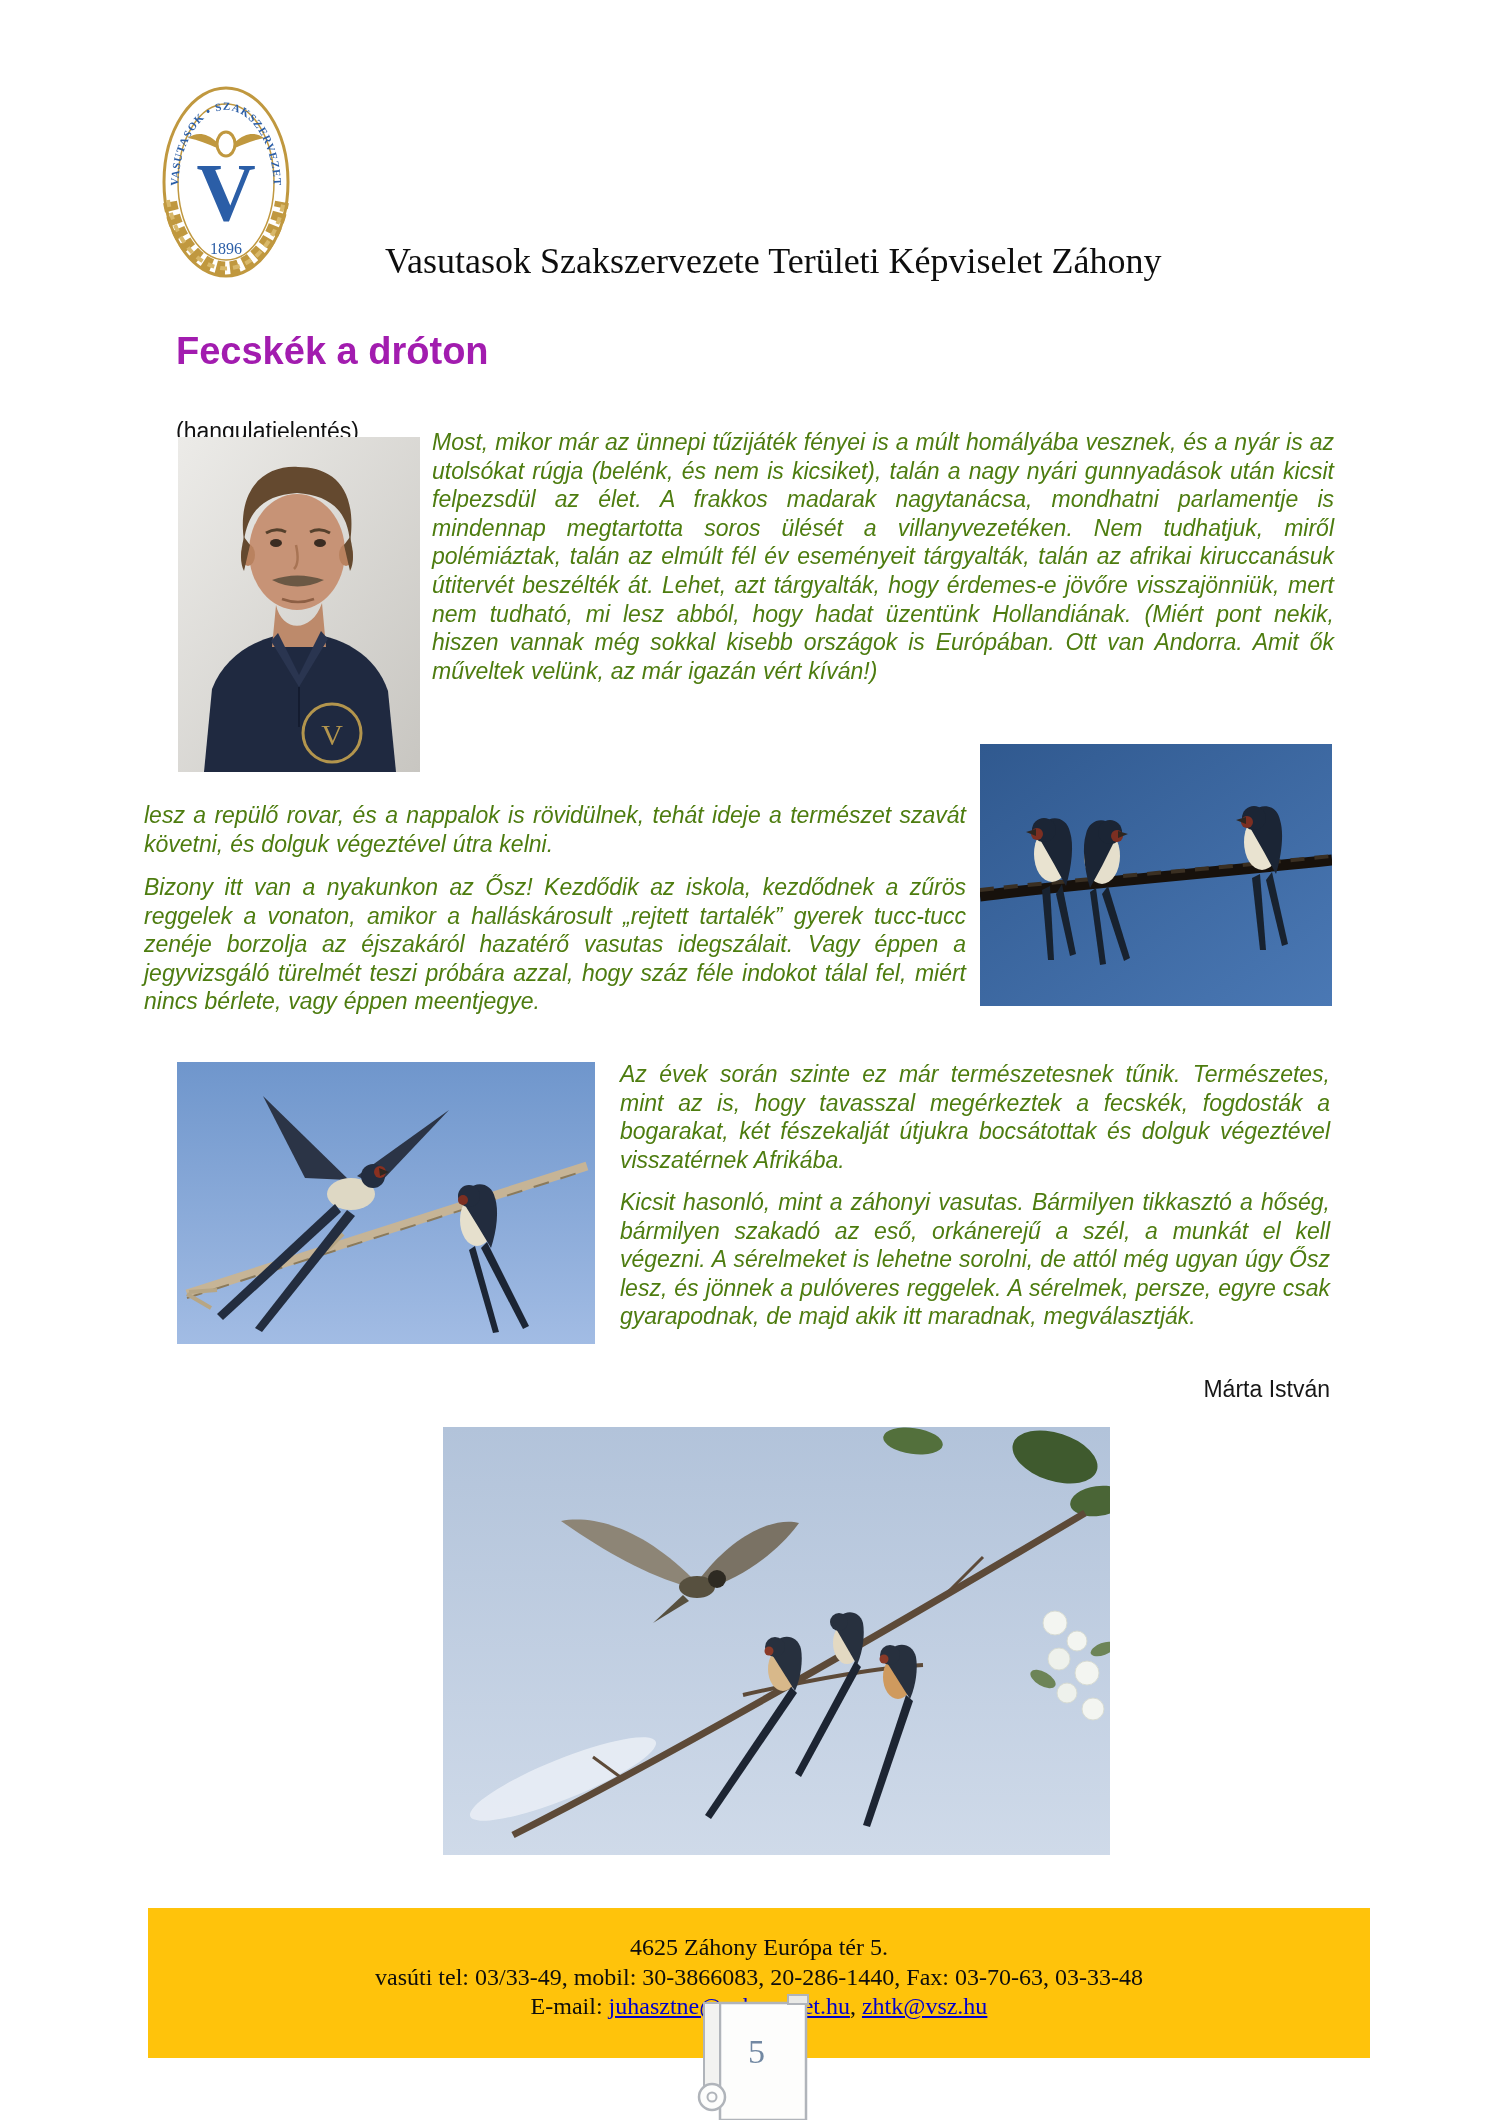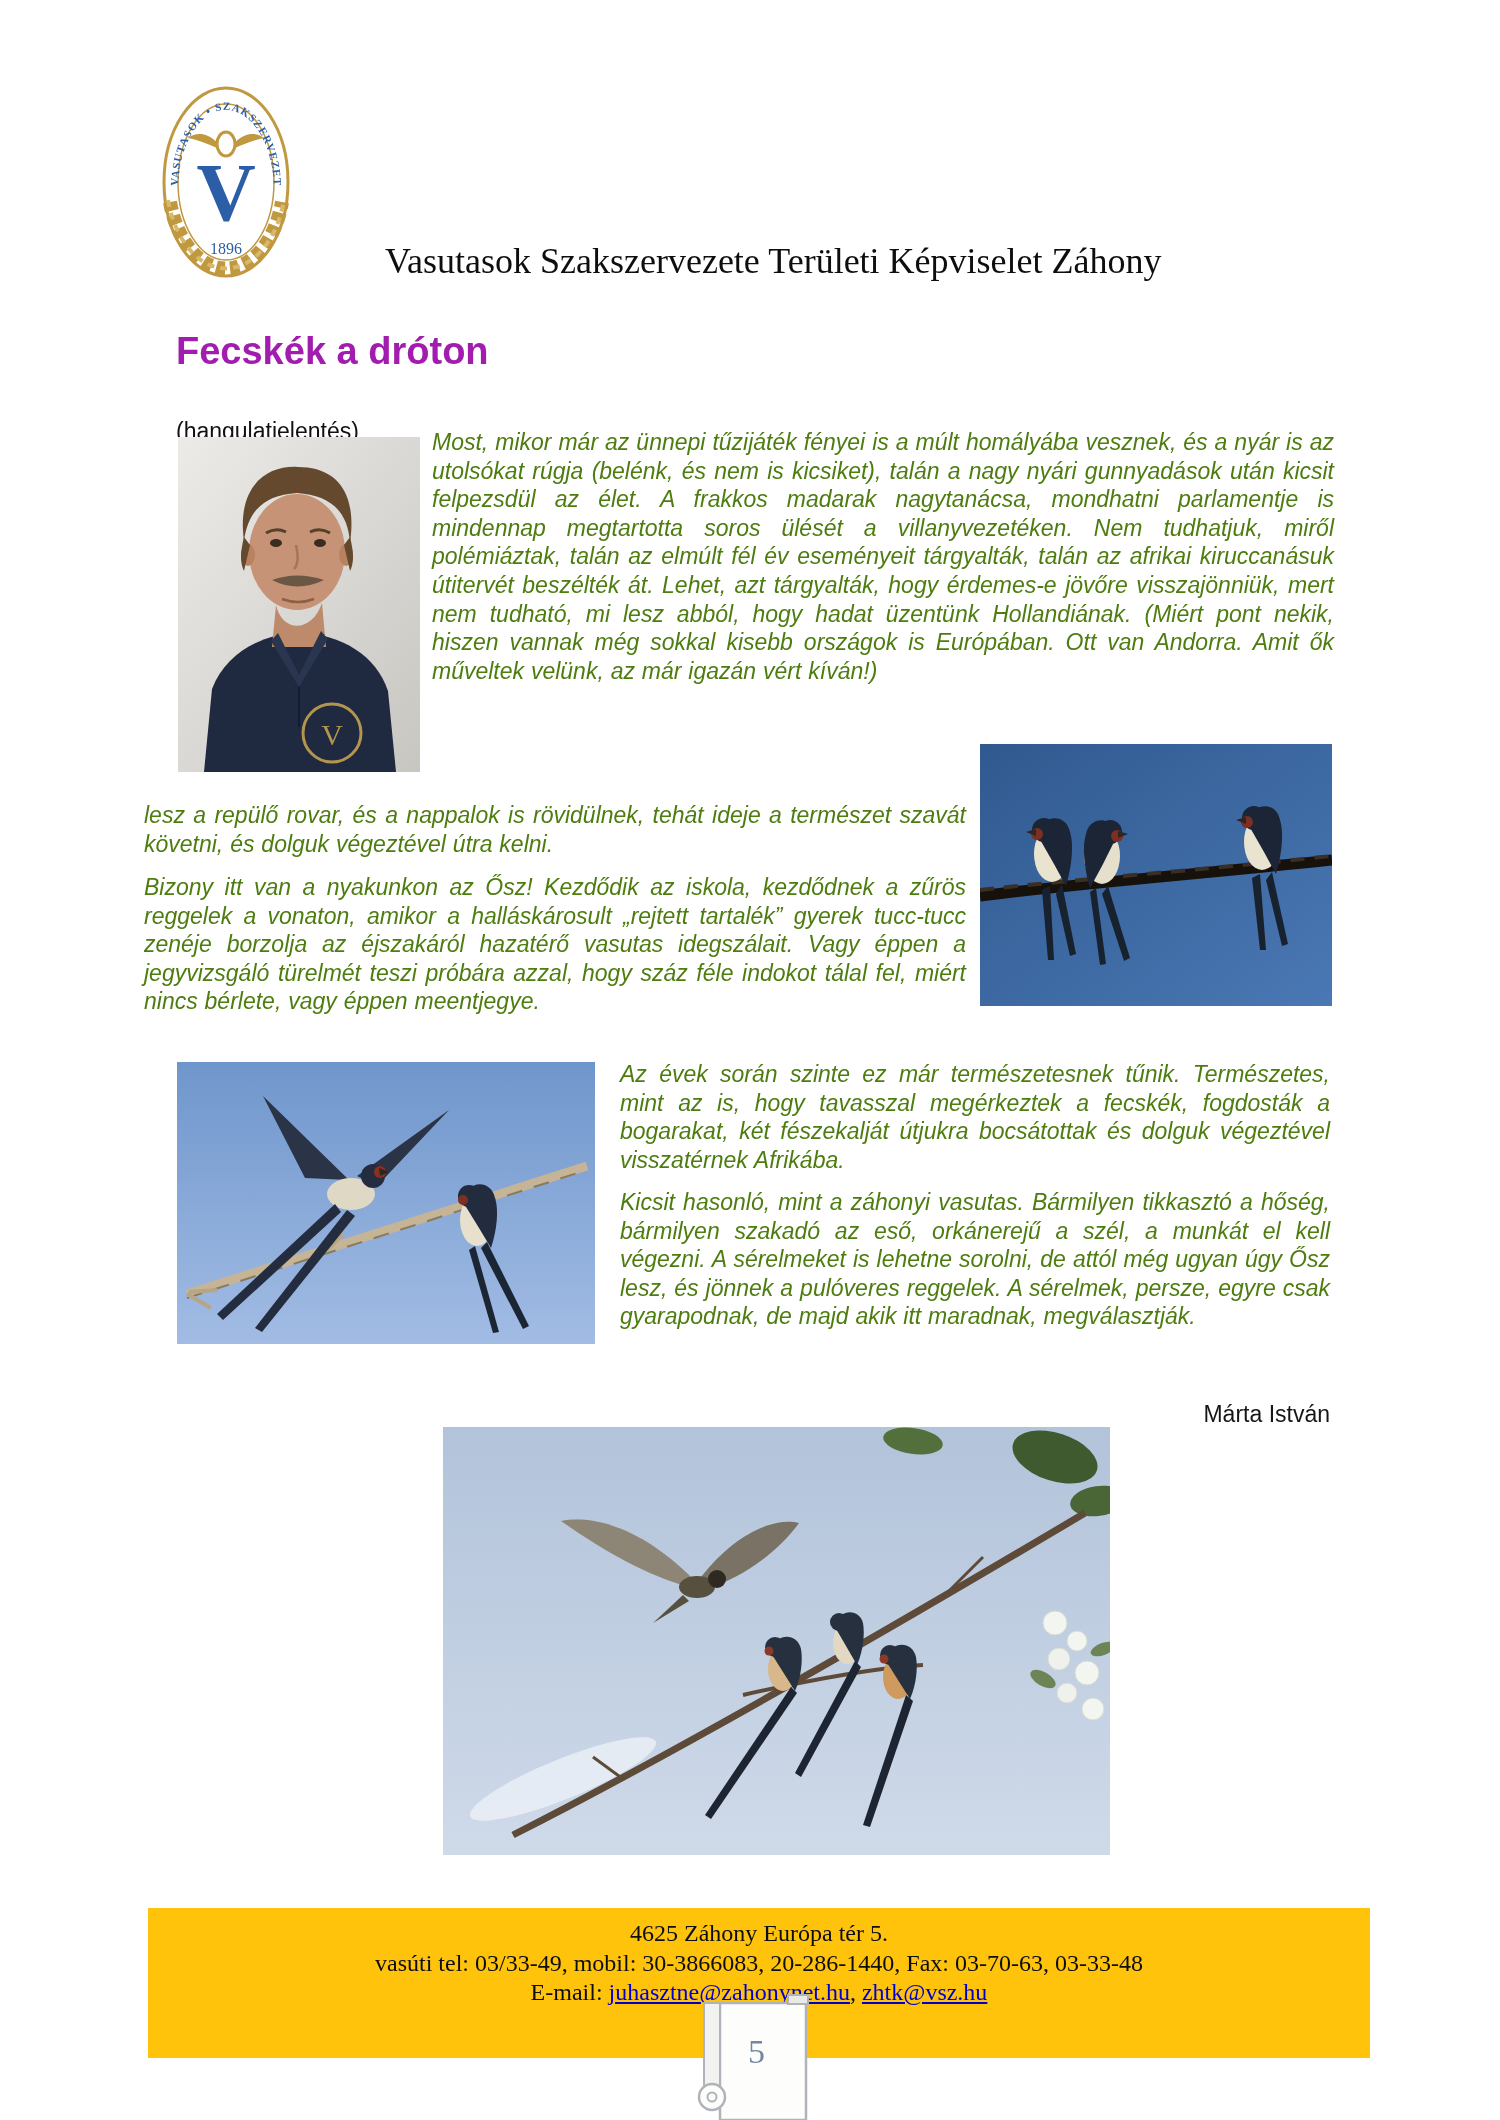--- a/index.html
+++ b/index.html
@@ -5,26 +5,26 @@
   html,body{margin:0;padding:0;background:#ffffff;}
   .page{position:relative;width:1500px;height:2120px;background:#ffffff;overflow:hidden;
         font-family:"Liberation Sans", sans-serif;color:#1b1b1b;}
   .abs{position:absolute;}
   .serif{font-family:"Liberation Serif", serif;}
   .header-title{font-size:36px;color:#0e0e0e;white-space:nowrap;}
   .article-title{font-size:38px;font-weight:bold;color:#a21caf;}
   .subtitle{font-size:23px;color:#111;}
   .body-text{font-size:23px;line-height:28.6px;text-align:justify;color:#4d7c0f;
              word-spacing:0.5px;font-style:italic;}
-  .author{font-size:23px;text-align:right;color:#161616;margin-top:25px;}
+  .author{font-size:23px;text-align:right;color:#161616;}
   .photo{overflow:hidden;}
   .photo svg{display:block;}
   .footer-band{background:#FFC30B;text-align:center;
                font-family:"Liberation Serif", serif;font-size:24px;line-height:29.5px;
-               color:#0d0d0d;padding-top:11px;box-sizing:border-box;}
+               color:#0d0d0d;padding-top:25px;box-sizing:border-box;}
   .email-link{color:#0000CD;text-decoration:underline;cursor:pointer;text-align:right;}
   .pagenum{font-family:"Liberation Serif", serif;font-size:34px;color:#7288a2;}
 </style>
 </head>
 <body>
 
 <div class="page">
 
   <div class="abs photo" style="left:160px;top:82px;width:132px;height:200px;">
     <svg width="132" height="200" viewBox="0 0 132 200">

